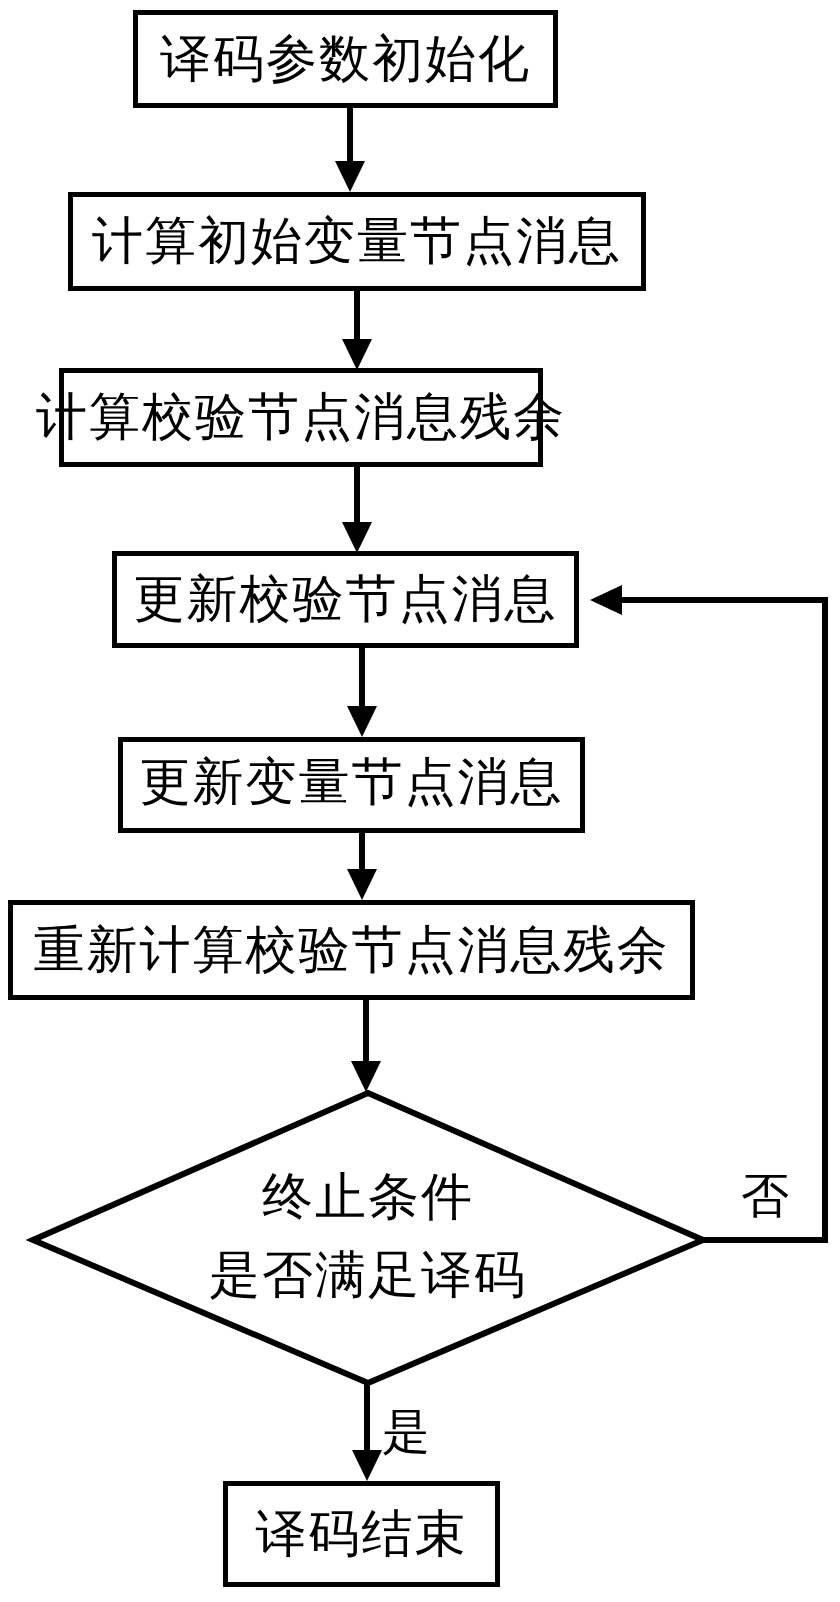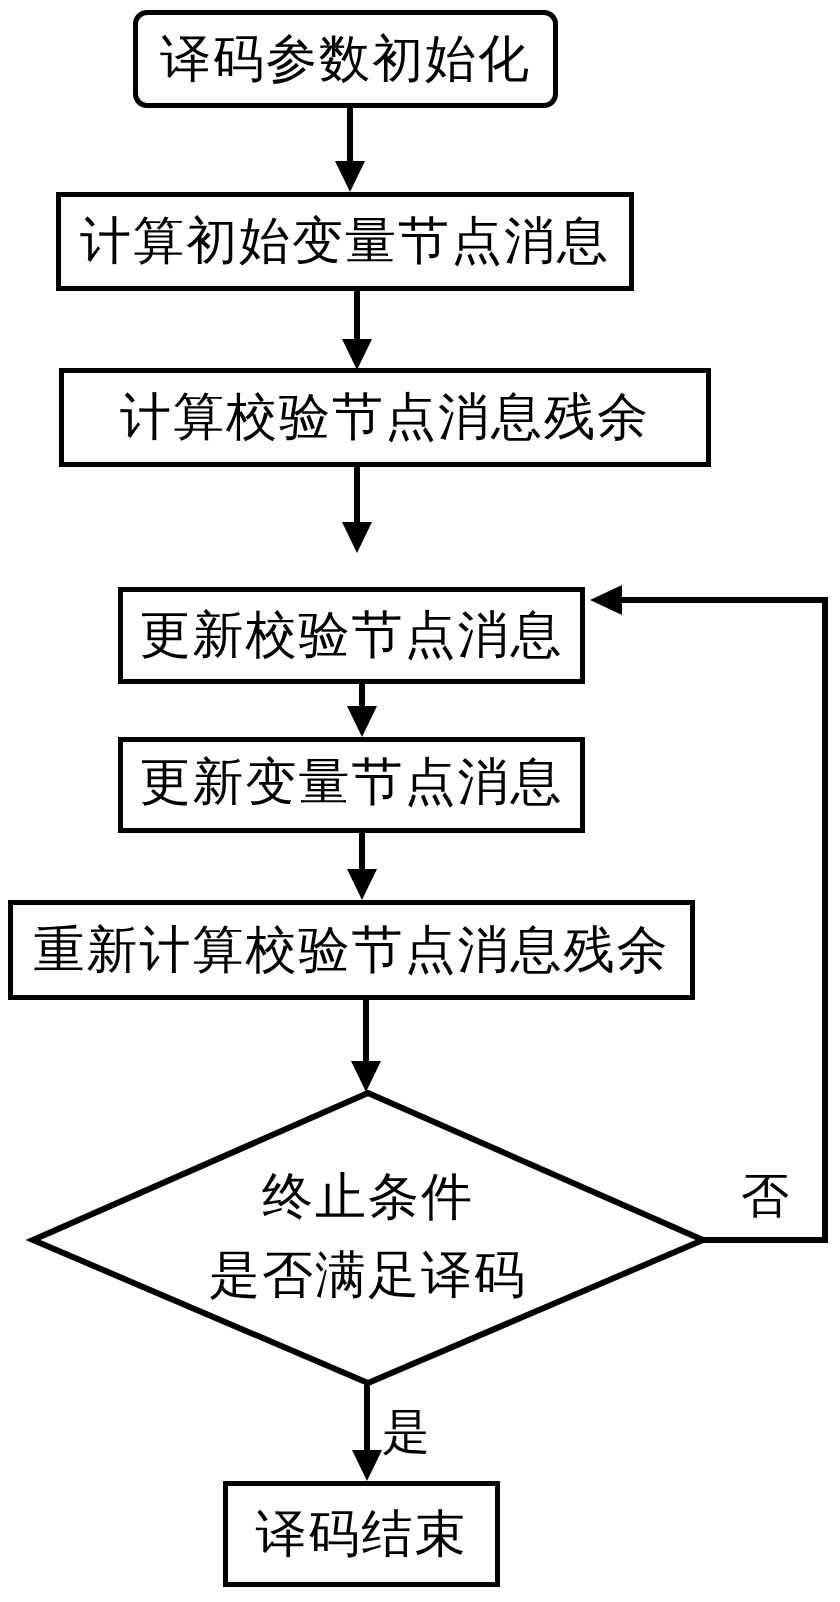--- a/index.html
+++ b/index.html
@@ -70,33 +70,33 @@
     </g>
 
     <polygon points="368,1093 703,1240 368,1383 33,1240" fill="#ffffff" stroke="#000" stroke-width="6"></polygon>
 
     <g fill="#000" stroke="#000">
       <line x1="367" y1="1383" x2="367" y2="1452" stroke-width="6"></line>
       <polygon points="367,1481 352,1450 382,1450" stroke="none"></polygon>
     </g>
   </svg>
 
-  <div class="box" style="left:133px;top:10px;width:425px;height:98px;border-radius:14px;">
+  <div class="box" style="left:133px;top:10px;width:425px;height:98px;">
     <span>译码参数初始化</span>
   </div>
 
-  <div class="box" style="left:56px;top:192px;width:578px;height:99px;">
+  <div class="box" style="left:68px;top:192px;width:578px;height:99px;">
     <span>计算初始变量节点消息</span>
   </div>
 
-  <div class="box" style="left:59px;top:368px;width:652px;height:99px;">
+  <div class="box" style="left:59px;top:368px;width:484px;height:99px;">
     <span>计算校验节点消息残余</span>
   </div>
 
-  <div class="box" style="left:118px;top:551px;width:467px;height:97px;margin-top:36px;">
+  <div class="box" style="left:112px;top:551px;width:467px;height:97px;">
     <span>更新校验节点消息</span>
   </div>
 
   <div class="box" style="left:118px;top:737px;width:467px;height:96px;font-family:Liberation Mono, monospace;">
     <span>更新变量节点消息</span>
   </div>
 
   <div class="box" style="left:8px;top:900px;width:687px;height:100px;font-family:Liberation Serif, serif;">
     <span>重新计算校验节点消息残余</span>
   </div>

